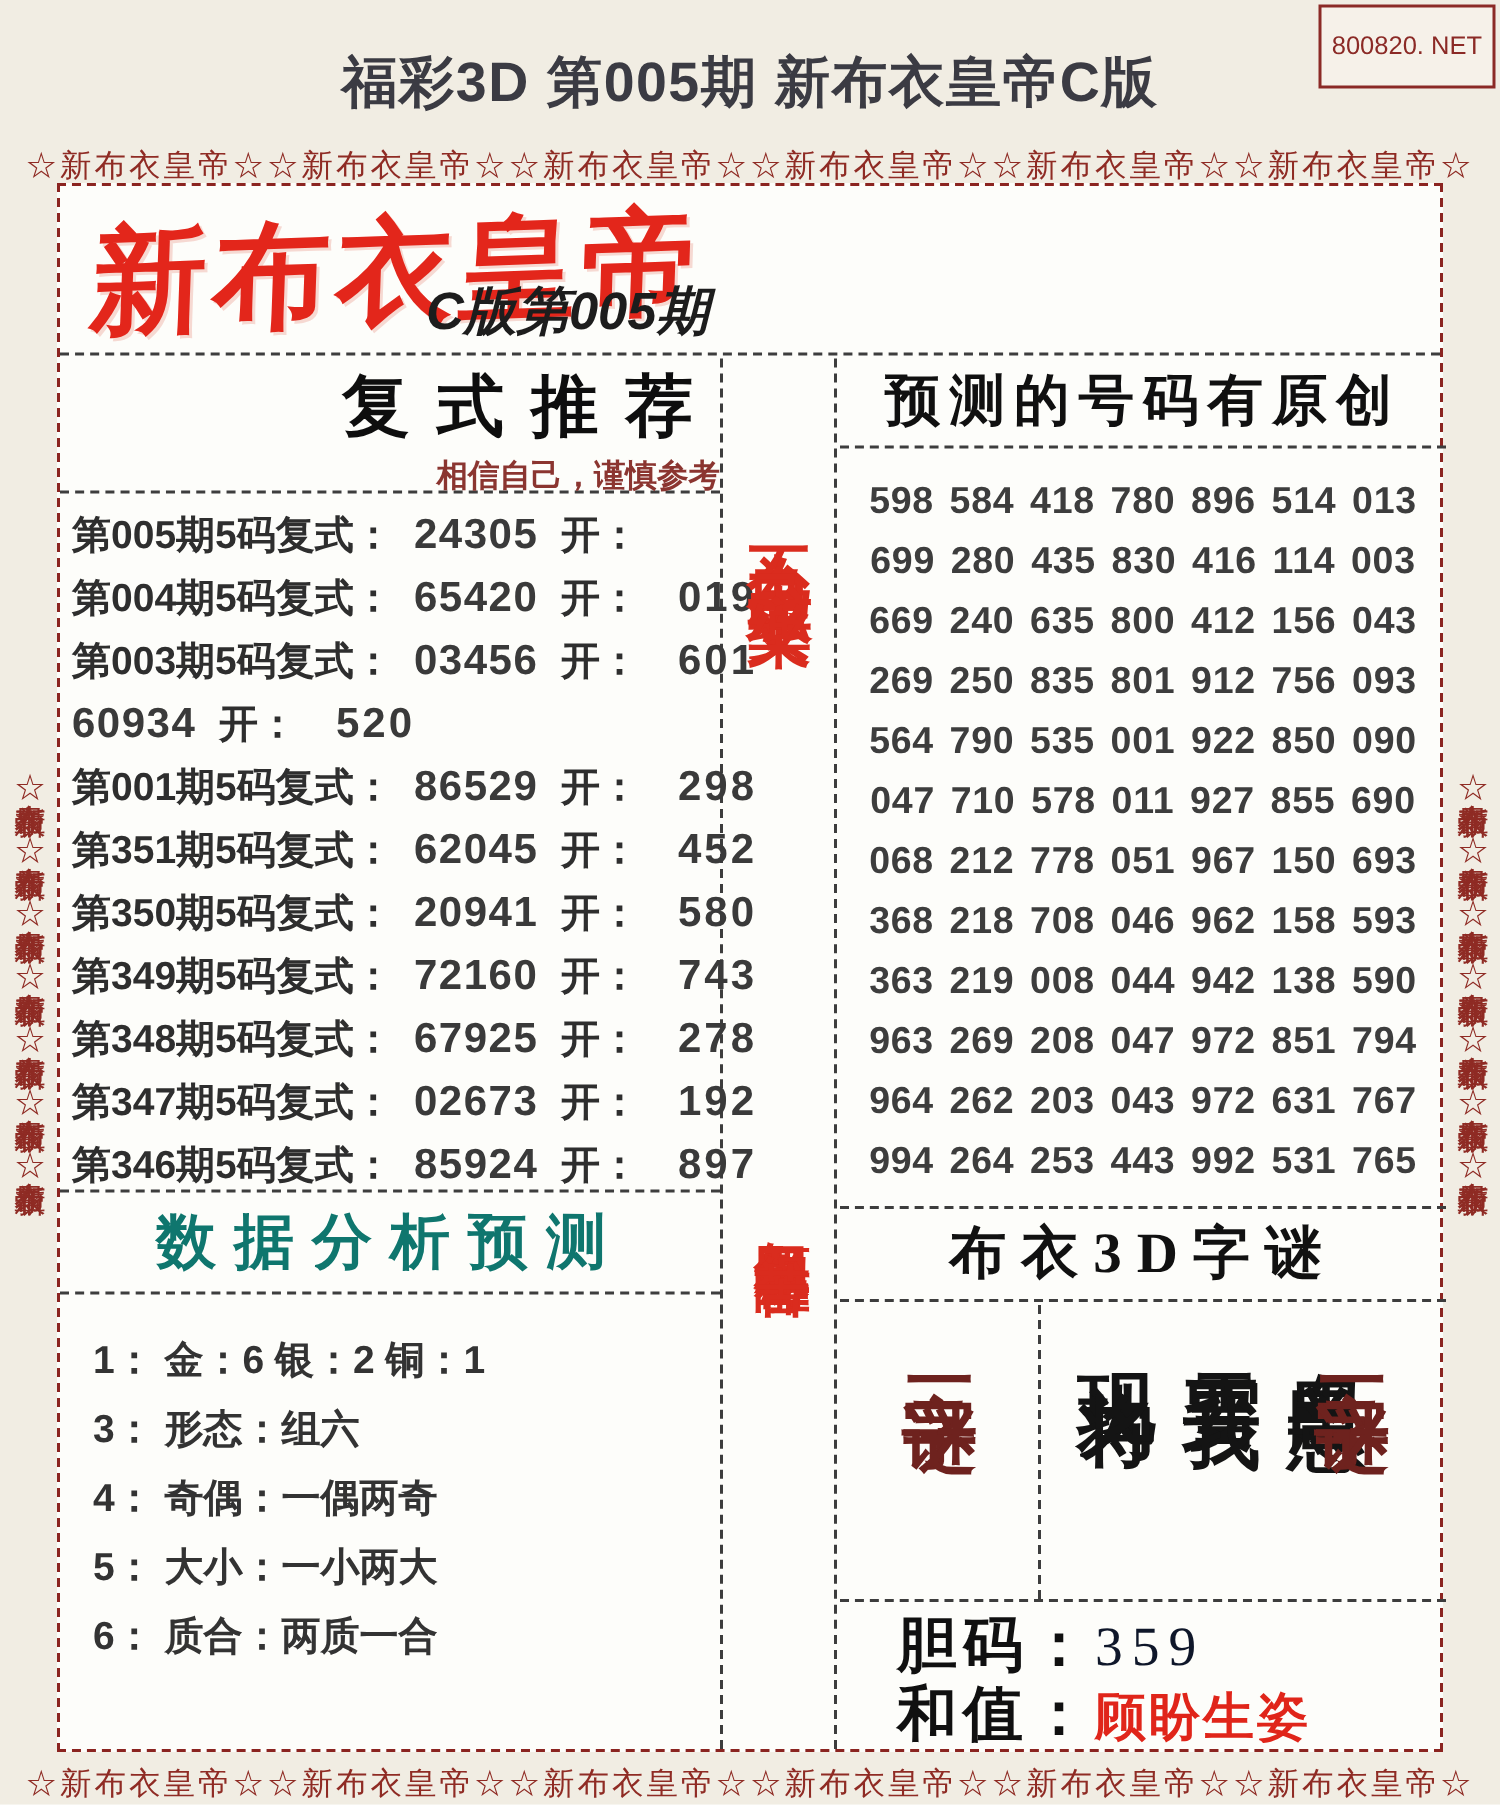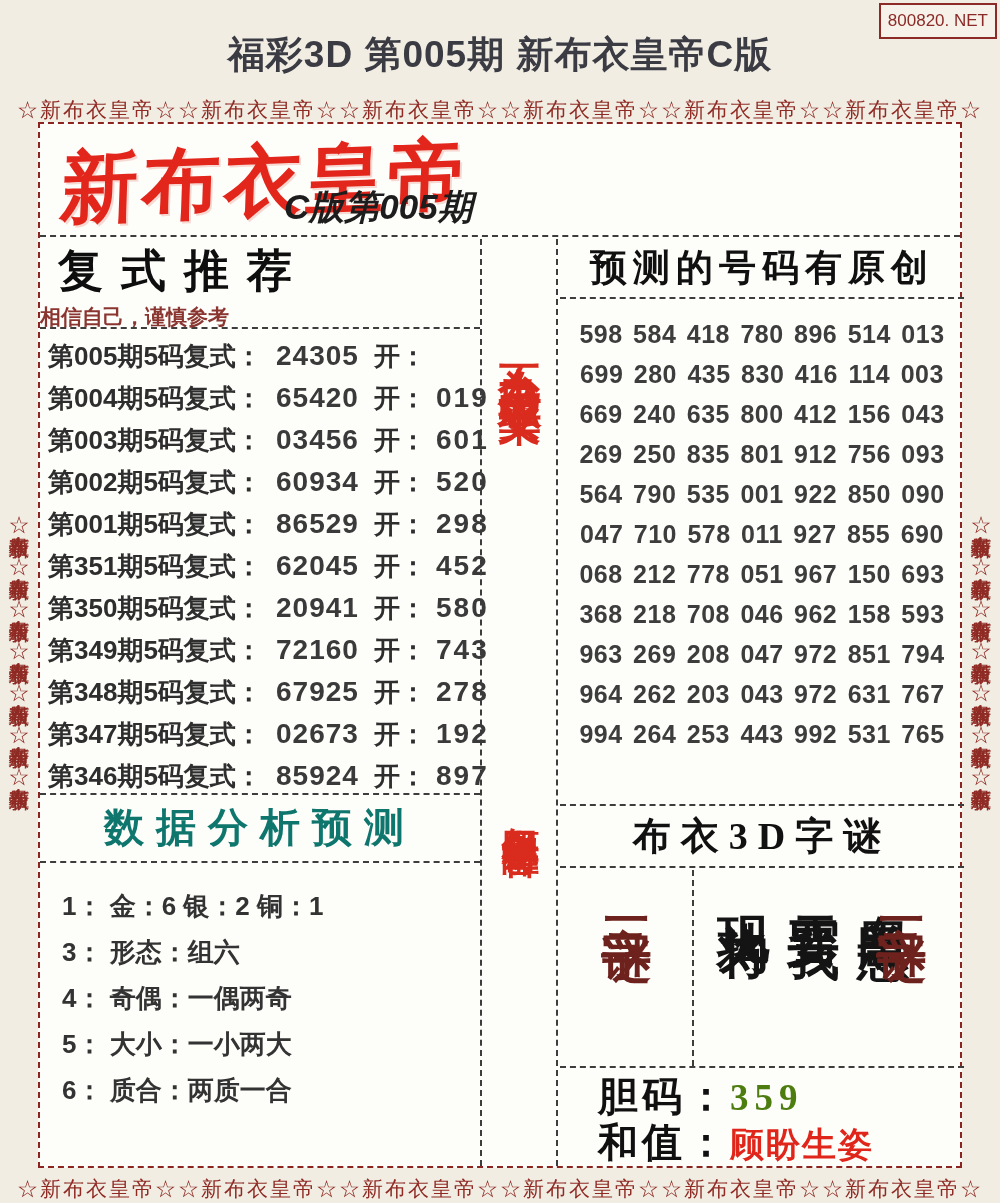--- a/index.html
+++ b/index.html
@@ -9,21 +9,21 @@
     background:#f1ede3;
     font-family:"Liberation Sans", sans-serif;
     overflow:hidden;
   }
   .vtext { writing-mode:vertical-rl; text-orientation:upright; }
 
   
   .watermark {
     position:absolute; top:3px; right:3px;
     border:2px solid #8b2a26; color:#8b2a26;
-    background:#f6f1e9; font-size:17px; padding:6px 7px;
+    background:#f6f1e9; font-size:17px; padding:16px 7px;
     font-family:"Liberation Sans", sans-serif;
   }
 
   
   .page-title {
     position:absolute; top:30px; left:0; width:100%;
     text-align:center; font-size:37px; font-weight:bold; color:#3b3b43;
     letter-spacing:1px;
   }
 
@@ -53,32 +53,32 @@
     white-space:nowrap;
   }
   .logo-edition {
     position:absolute; left:244px; top:60px;
     font-size:35px; font-style:italic; font-weight:bold; color:#1d1d1d;
     white-space:nowrap;
   }
 
   
   .left-col { position:absolute; left:0; top:115px; width:442px; height:927px; border-right:2px dashed #3d3d3d; }
-  .fushi-header { position:absolute; left:0; top:0; width:440px; height:90px; border-bottom:2px dashed #3d3d3d; text-align:left; }
+  .fushi-header { position:absolute; left:0; top:0; width:440px; height:90px; border-bottom:2px dashed #3d3d3d; text-align:right; }
   .fushi-title {
     font-family:"Liberation Serif", serif; font-weight:bold;
     font-size:45px; color:#0e0e0e; letter-spacing:18px; padding-top:2px; padding-left:18px;
   }
   .fushi-subtitle { font-size:21px; color:#8b3530; font-weight:bold; margin-top:2px; font-family:"Liberation Serif", serif; }
   .fushi-rows { position:absolute; left:0; top:92px; width:440px; height:462px; padding-top:4px; }
   .fushi-row { display:flex; height:42px; line-height:42px; padding-left:8px; white-space:nowrap; }
   .fushi-row .lbl { flex:0 0 228px; font-weight:bold; font-size:26px; color:#2e2e2e; }
   .fushi-row .val { flex:0 0 98px; font-size:28px; font-weight:600; color:#3a3a3a; letter-spacing:1px; }
   .fushi-row .opn { flex:0 0 62px; font-weight:bold; font-size:26px; color:#2e2e2e; }
-  .fushi-row .res { font-size:28px; font-weight:600; color:#3a3a3a; letter-spacing:2px; }
+  .fushi-row .res { font-size:28px; font-weight:600; color:#3a3a3a; letter-spacing:2px;margin-left:16px; }
 
   .analysis-header {
     position:absolute; left:0; top:554px; width:440px; height:70px;
     border-top:2px dashed #3d3d3d; border-bottom:2px dashed #3d3d3d;
     text-align:center;
   }
   .analysis-title {
     font-family:"Liberation Serif", serif; font-weight:bold;
     font-size:40px; color:#0f766e; letter-spacing:12px; line-height:66px;
   }
@@ -108,21 +108,21 @@
   .sanzi { position:absolute; top:8px; height:184px; font-family:"Liberation Serif", serif; font-weight:bold; font-size:50px; color:#6e221e; letter-spacing:8px; }
   .sanzi-left-box { position:absolute; left:0; top:0; width:134px; height:196px; border-right:2px dashed #3d3d3d; }
   .sanzi-left-box .sanzi { left:34px; }
   .sanzi-right { right:28px; }
   .riddle { position:absolute; left:140px; top:4px; width:224px; height:190px; display:flex; justify-content:space-between; padding:0 8px; }
   .riddle-col { font-family:"Liberation Serif", serif; font-weight:bold; font-size:52px; color:#141414; letter-spacing:6px; }
 
   .danma-section { position:absolute; left:0; top:827px; width:404px; height:100px; border-top:2px dashed #3d3d3d; padding:6px 0 0 38px; }
   .danma-line { height:46px; line-height:46px; white-space:nowrap; }
   .danma-line .zlbl { font-family:"Liberation Serif", serif; font-weight:bold; font-size:40px; color:#101010; letter-spacing:4px; }
-  .danma-line .znum { font-family:"Liberation Serif", serif; font-size:37px; color:#4d7c0f; letter-spacing:6px;font-weight:bold; }
+  .danma-line .znum { font-family:"Liberation Serif", serif; font-size:37px; color:#0f172a; letter-spacing:6px; }
   .danma-line .zred { font-size:34px; font-weight:bold; color:#e0251a; letter-spacing:2px; }
 </style>
 </head>
 <body>
 
 <div class="watermark">800820. NET</div>
 
 <div class="page-title">福彩3D 第005期 新布衣皇帝C版</div>
 
 <div class="star-border star-h star-top">☆新布衣皇帝☆☆新布衣皇帝☆☆新布衣皇帝☆☆新布衣皇帝☆☆新布衣皇帝☆☆新布衣皇帝☆</div>
@@ -155,21 +155,20 @@
           <span class="opn">开：</span>
           <span class="res">019</span>
         </div>
       <div class="fushi-row">
           <span class="lbl">第003期5码复式：</span>
           <span class="val">03456</span>
           <span class="opn">开：</span>
           <span class="res">601</span>
         </div>
       <div class="fushi-row">
-          <span class="lbl">第002期5码复式：</span>
           <span class="val">60934</span>
           <span class="opn">开：</span>
           <span class="res">520</span>
         </div>
       <div class="fushi-row">
           <span class="lbl">第001期5码复式：</span>
           <span class="val">86529</span>
           <span class="opn">开：</span>
           <span class="res">298</span>
         </div>
@@ -233,20 +232,21 @@
     </div>
     <div class="pred-rows">
       <div class="pred-row">598 584 418 780 896 514 013</div>
       <div class="pred-row">699 280 435 830 416 114 003</div>
       <div class="pred-row">669 240 635 800 412 156 043</div>
       <div class="pred-row">269 250 835 801 912 756 093</div>
       <div class="pred-row">564 790 535 001 922 850 090</div>
       <div class="pred-row">047 710 578 011 927 855 690</div>
       <div class="pred-row">068 212 778 051 967 150 693</div>
       <div class="pred-row">368 218 708 046 962 158 593</div>
+      <div class="pred-row">363 219 008 044 942 138 590</div>
       <div class="pred-row">963 269 208 047 972 851 794</div>
       <div class="pred-row">964 262 203 043 972 631 767</div>
       <div class="pred-row">994 264 253 443 992 531 765</div>
     </div>
 
     <div class="zimi-header">
       <div class="zimi-title">布衣3D字谜</div>
     </div>
 
     <div class="zimi-body">

